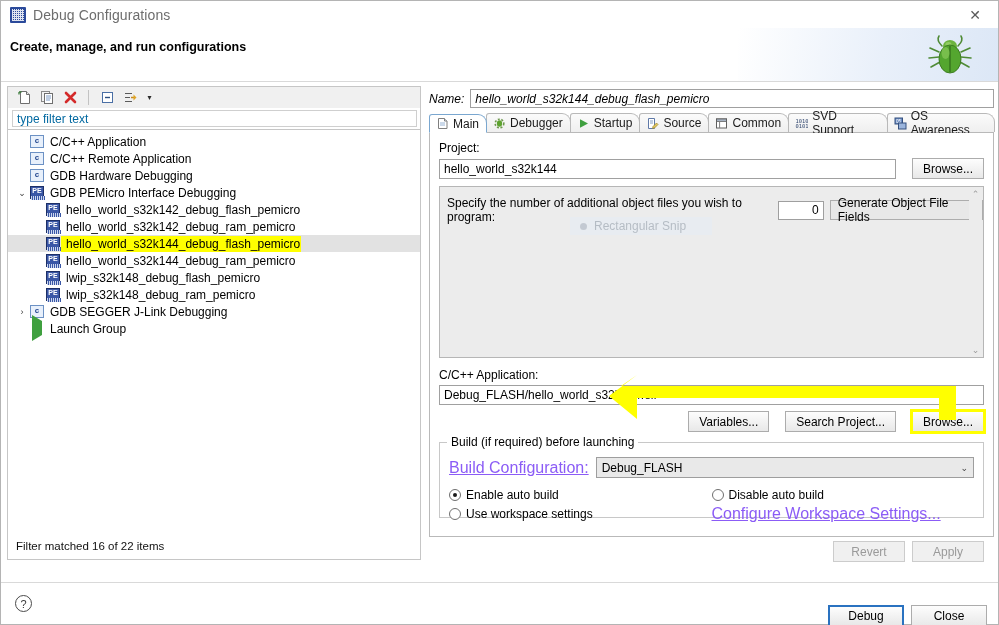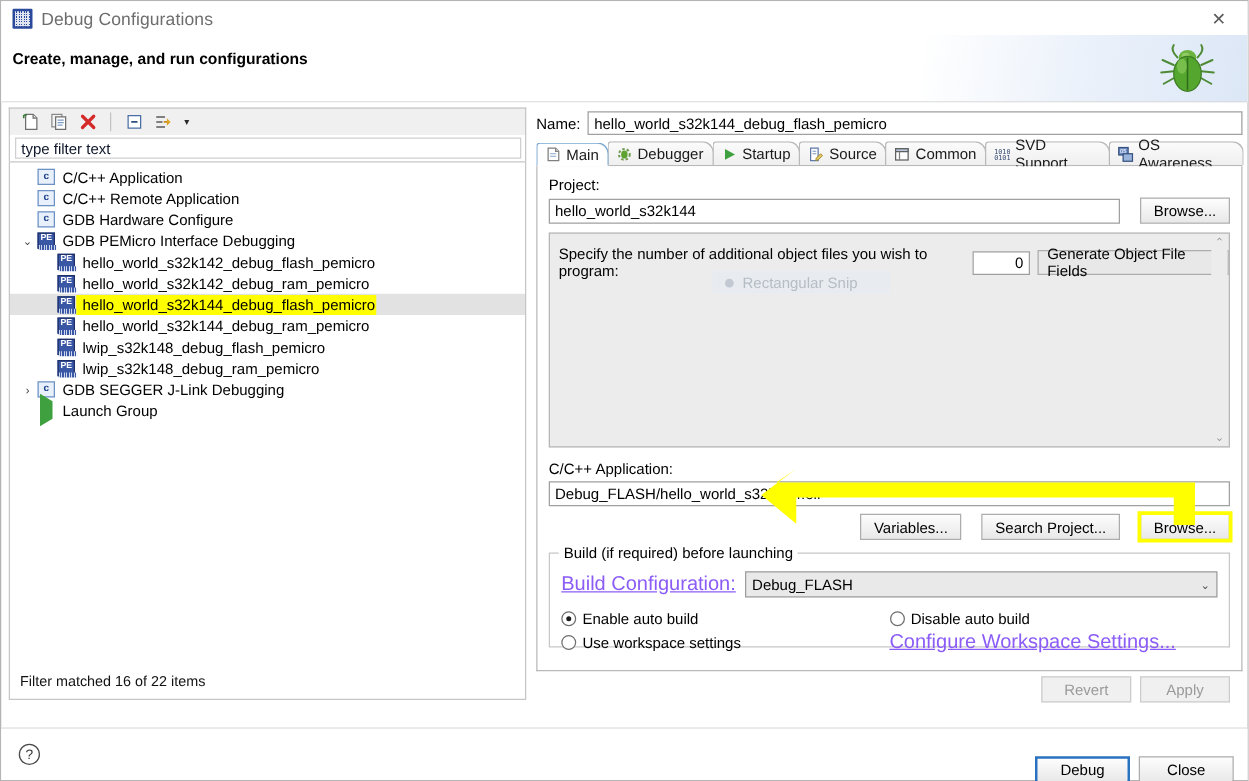--- a/index.html
+++ b/index.html
@@ -90,21 +90,21 @@
   .filterbox {
     height: 21px; background: #ffffff;
     border: 1px solid #c6c6c6; border-top: none; border-bottom: none;
     display: flex; align-items: center;
   }
   .filter-inner {
     margin: 2px 3px 2px 4px; width: 100%; height: 17px;
     border: 1px solid #cfcfcf; background: #ffffff;
     display: flex; align-items: center; padding-left: 4px;
   }
-  .filter-inner span { font-size: 12px; color: #0f172a; }
+  .filter-inner span { font-size: 12px; color: #0369a1; }
 
   .tree {
     height: 431px; background: #ffffff;
     border: 1px solid #c6c6c6;
     overflow: hidden; position: relative;
     padding-top: 3px;
   }
   .trow {
     height: 17px; display: flex; align-items: center;
     padding-left: 6px; white-space: nowrap; font-size: 12px;
@@ -150,21 +150,21 @@
     border-bottom: 6px solid transparent;
   }
   .filtermatch {
     position: absolute; left: 8px; bottom: 7px; font-size: 11.5px; color: #111;
   }
 
   
   .right {
     position: absolute; left: 428px; top: 88px; width: 565px; height: 456px;
   }
-  .namerow { display: flex; align-items: center; height: 19px; }
+  .namerow { display: flex; align-items: center; height: 19px; font-style: italic; }
   .namelbl { font-size: 12px; margin-right: 6px; }
   .nameinput {
     flex: 1; height: 19px; border: 1px solid #a0a0a0; background: #ffffff;
     display: flex; align-items: center; padding-left: 4px; font-size: 12px;
   }
 
   .tabs {
     display: flex; align-items: flex-end; height: 20px; margin-top: 5px;
     border-bottom: 1px solid #b9b9b9; position: relative;
   }
@@ -390,21 +390,21 @@
             <span class="ico">
               <span class="ico-c">c</span>
             </span>
             <span class="tlabel">C/C++ Remote Application</span>
           </div>
           <div class="trow ind-1">
             <span class="twist empty"></span>
             <span class="ico">
               <span class="ico-c">c</span>
             </span>
-            <span class="tlabel">GDB Hardware Configure</span>
+            <span class="tlabel">GDB Hardware Debugging</span>
           </div>
           <div class="trow ind-1">
             <span class="twist">⌄</span>
             <span class="ico">
               <span class="ico-pe">PE</span>
             </span>
             <span class="tlabel">GDB PEMicro Interface Debugging</span>
           </div>
           <div class="trow ind-2">
             <span class="twist empty"></span>

